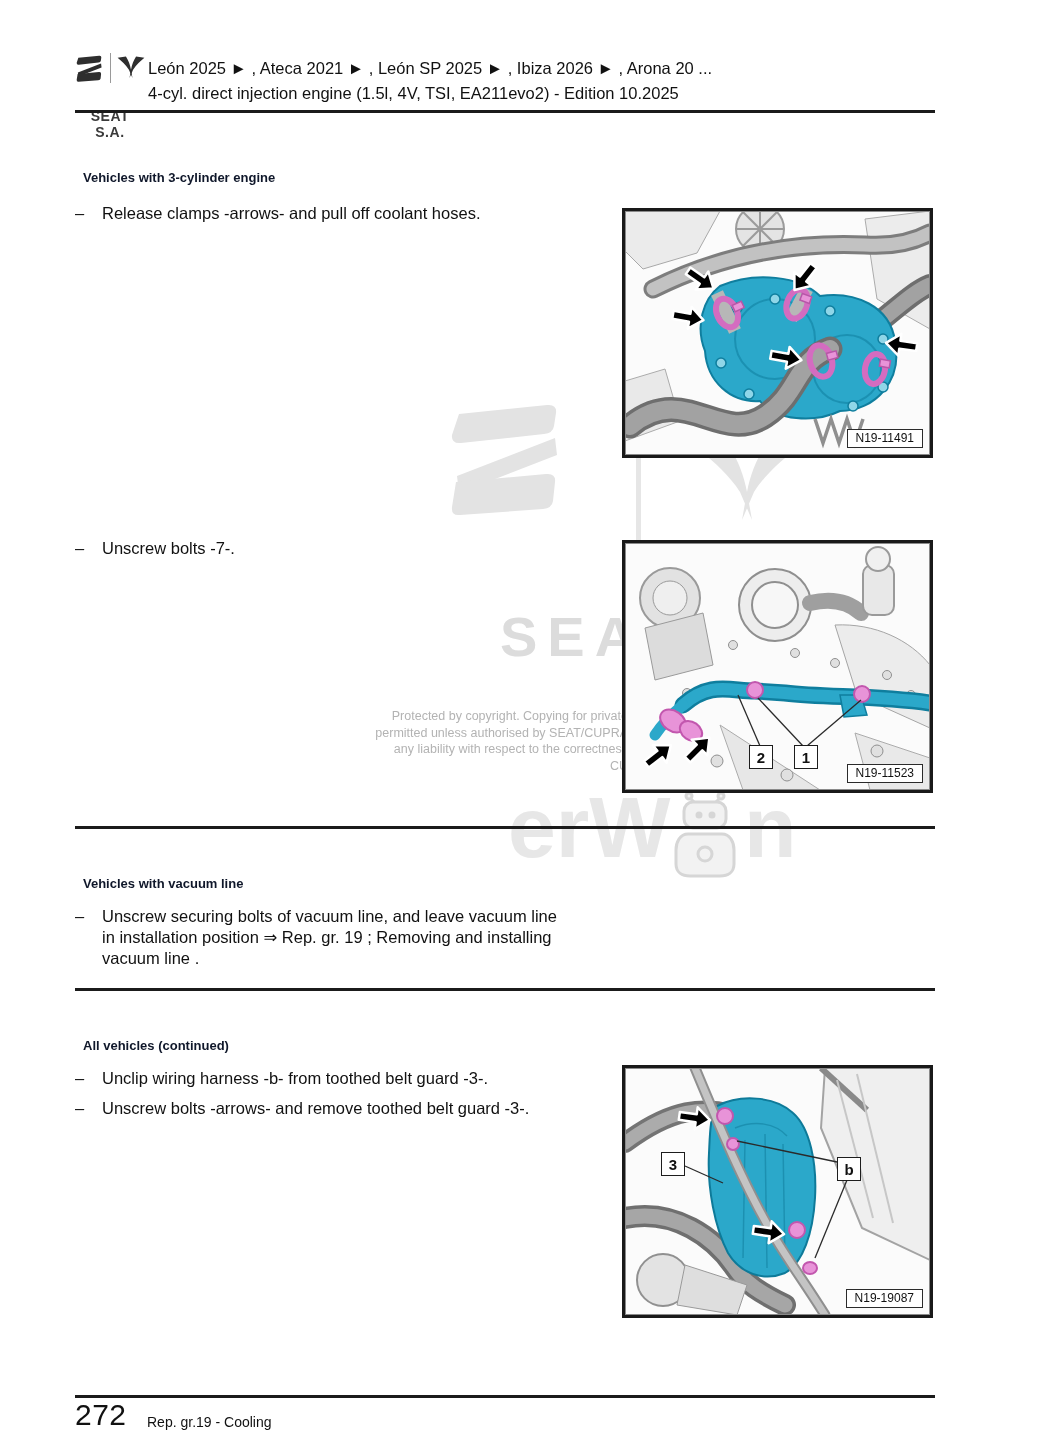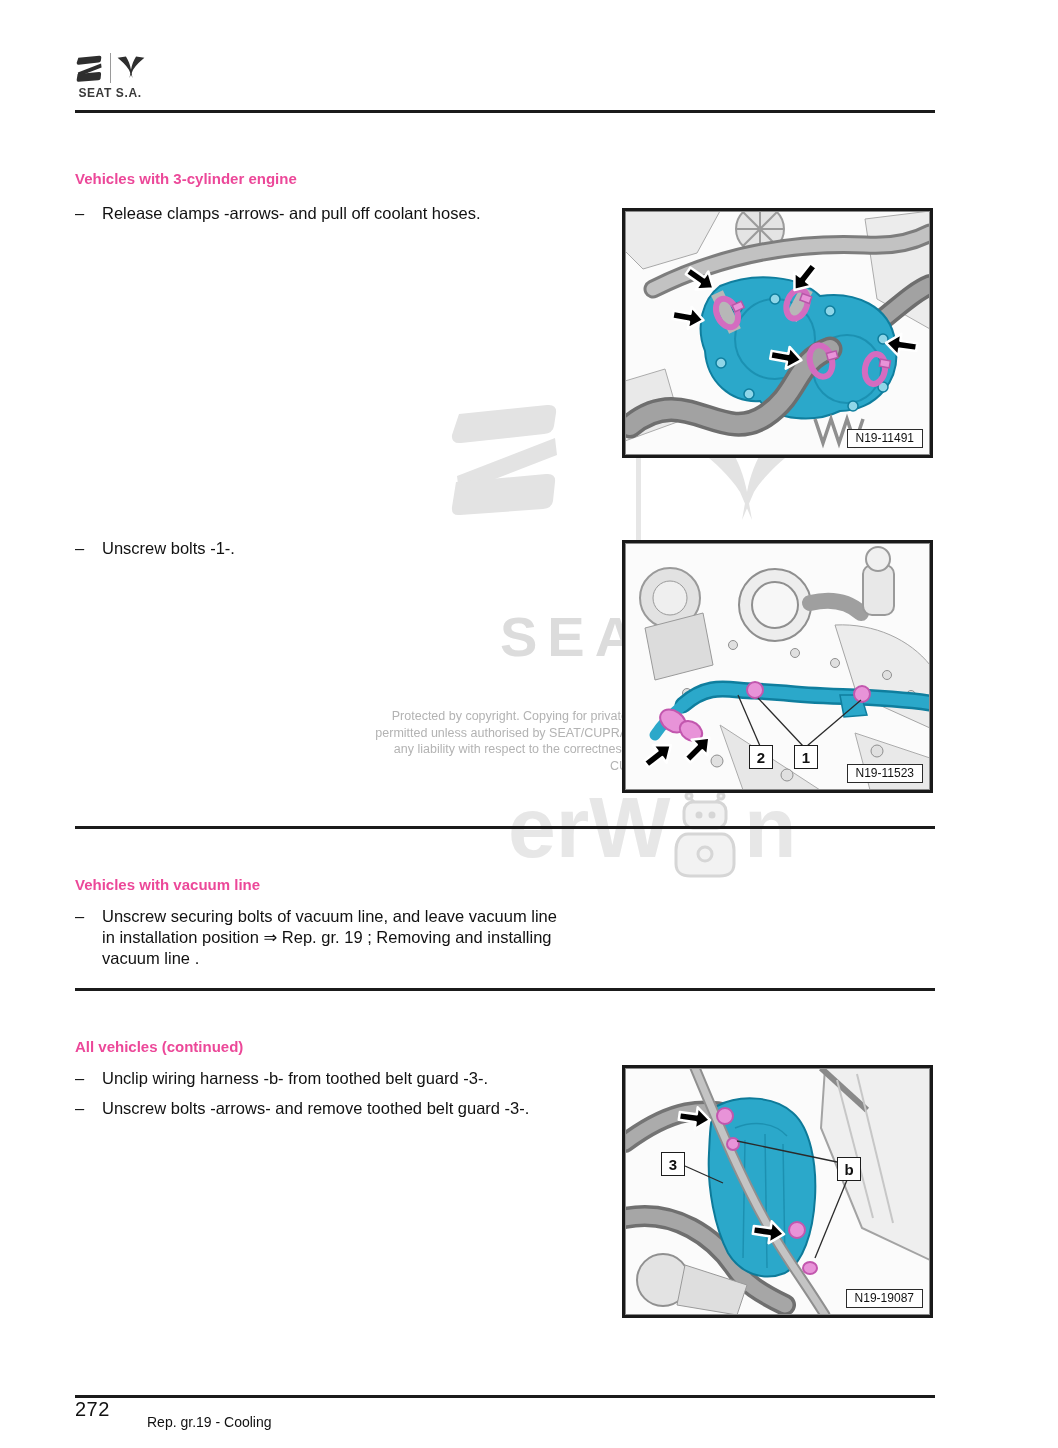--- a/index.html
+++ b/index.html
@@ -3,42 +3,42 @@
 <meta charset="utf-8">
 <style>
   html,body{margin:0;padding:0;background:#ffffff;}
   .page{position:relative;width:1058px;height:1448px;background:#ffffff;
         font-family:"Liberation Sans",sans-serif;color:#161616;overflow:hidden;}
   .abs{position:absolute;}
   
   .brandbox{left:74px;top:50px;width:72px;}
   .brandrow{display:flex;align-items:center;gap:6px;height:36px;}
   .brand-divider{width:1px;height:30px;background:#9a9a9a;}
-  .company{font-size:12px;font-weight:bold;letter-spacing:.6px;color:#3a3a3a;margin-top:0;text-align:center;}
+  .company{font-size:14px;font-weight:bold;letter-spacing:.6px;color:#3a3a3a;margin-top:22px;text-align:center;}
   .hdrtext{left:148px;top:56px;font-size:16.5px;line-height:25px;color:#111;}
   .rule{position:absolute;left:75px;width:860px;height:3px;background:#1b1b1b;}
   
-  .sec-heading{position:absolute;left:75px;font-size:15px;font-weight:bold;color:#ec4899;}
+  .sec-heading{position:absolute;left:83px;font-size:13px;font-weight:bold;color:#0f172a;}
   .step{position:absolute;left:75px;width:500px;display:flex;font-size:16.5px;line-height:21px;color:#111;}
   .step .dash{width:27px;flex:none;}
   
   .fig{position:absolute;left:622px;border:3px solid #191919;background:#fff;}
   .fig svg{display:block;}
   .fig-label{position:absolute;right:7px;bottom:7px;border:1.5px solid #2b2b2b;background:#fff;
              font-size:12px;padding:1px 8px 2px;color:#111;white-space:nowrap;}
   .callout{position:absolute;width:22px;height:22px;border:1.5px solid #1d1d1d;background:#fff;
            font-weight:bold;font-size:15px;display:flex;align-items:center;justify-content:center;color:#111;}
   
   .wm{position:absolute;pointer-events:none;}
   .wm-seat-text{left:500px;top:604px;font-size:56px;font-weight:bold;letter-spacing:10px;color:#dcdcdc;}
   .wm-copy{left:298px;top:708px;width:330px;text-align:right;font-size:12.5px;line-height:16.5px;color:#b3b3b3;}
   .wm-erwin-letter{font-size:86px;font-weight:bold;color:#e7e7e7;line-height:90px;}
   .wm-vline{left:636px;top:452px;width:5px;height:92px;background:#e6e6e6;}
   
-  .page-num{left:75px;top:1398px;font-size:20px;color:#111;letter-spacing:.5px;}
+  .page-num{left:75px;top:1398px;font-size:30px;color:#111;letter-spacing:.5px;}
   .chapter{left:147px;top:1414px;font-size:14px;color:#111;}
   .z0{z-index:0}.z1{z-index:1}.z2{z-index:2}
 </style>
 </head>
 <body>
 
 <div class="page">
 
   <div class="abs z0">
     <svg class="wm" style="left:443px;top:402px" width="122" height="114" viewBox="0 0 122 114">
@@ -93,20 +93,24 @@
       <div class="brand-divider"></div>
       <svg width="28" height="25" viewBox="0 0 94 84">
         <g fill="#2e2e2e">
           <path d="M2,6 L30,2 C38,14 44,30 47,46 L52,74 L40,46 C30,30 14,16 2,6 Z"></path>
           <path d="M92,6 L64,2 C56,14 50,30 47,46 L42,74 L54,46 C64,30 80,16 92,6 Z"></path>
         </g>
       </svg>
     </div>
     <div class="company">SEAT S.A.</div>
   </div>
+  <div class="abs hdrtext z1">
+    <div>León 2025 ► , Ateca 2021 ► , León SP 2025 ► , Ibiza 2026 ► , Arona 20 ...</div>
+    <div>4-cyl. direct injection engine (1.5l, 4V, TSI, EA211evo2) - Edition 10.2025</div>
+  </div>
   <div class="rule z1" style="top:110px"></div>
 
   <div class="sec-heading z1" style="top:170px">Vehicles with 3-cylinder engine</div>
   <div class="step z1" style="top:203px">
     <span class="dash">–</span>
     <span>Release clamps -arrows- and pull off coolant hoses.</span>
   </div>
 
   <div class="fig z2" style="top:208px;width:305px;height:244px">
     <svg width="305" height="244" viewBox="0 0 305 244">
@@ -164,21 +168,21 @@
         <path d="M0,8 L17,8 L17,1 L31,12 L17,23 L17,16 L0,16 Z" transform="translate(148,132) rotate(10)"></path>
         <path d="M0,8 L17,8 L17,1 L31,12 L17,23 L17,16 L0,16 Z" transform="translate(290,148) rotate(188)"></path>
       </g>
       <rect x="0.5" y="0.5" width="304" height="243" fill="none" stroke="#8a8a8a"></rect>
     </svg>
     <div class="fig-label">N19-11491</div>
   </div>
 
   <div class="step z1" style="top:538px">
     <span class="dash">–</span>
-    <span>Unscrew bolts -1-.</span>
+    <span>Unscrew bolts -7-.</span>
   </div>
 
   <div class="fig z2" style="top:540px;width:305px;height:247px">
     <svg width="305" height="247" viewBox="0 0 305 247">
       <rect x="0" y="0" width="305" height="247" fill="#fbfbfb"></rect>
       <circle cx="45" cy="55" r="30" fill="#e2e2e2" stroke="#9a9a9a" stroke-width="2"></circle>
       <circle cx="45" cy="55" r="17" fill="#efefef" stroke="#9a9a9a"></circle>
       <path d="M20,85 L78,70 L88,122 L30,137 Z" fill="#dcdcdc" stroke="#9a9a9a"></path>
       <circle cx="150" cy="62" r="36" fill="#ededed" stroke="#8f8f8f" stroke-width="2"></circle>
       <circle cx="150" cy="62" r="23" fill="#f7f7f7" stroke="#8f8f8f" stroke-width="2"></circle>

